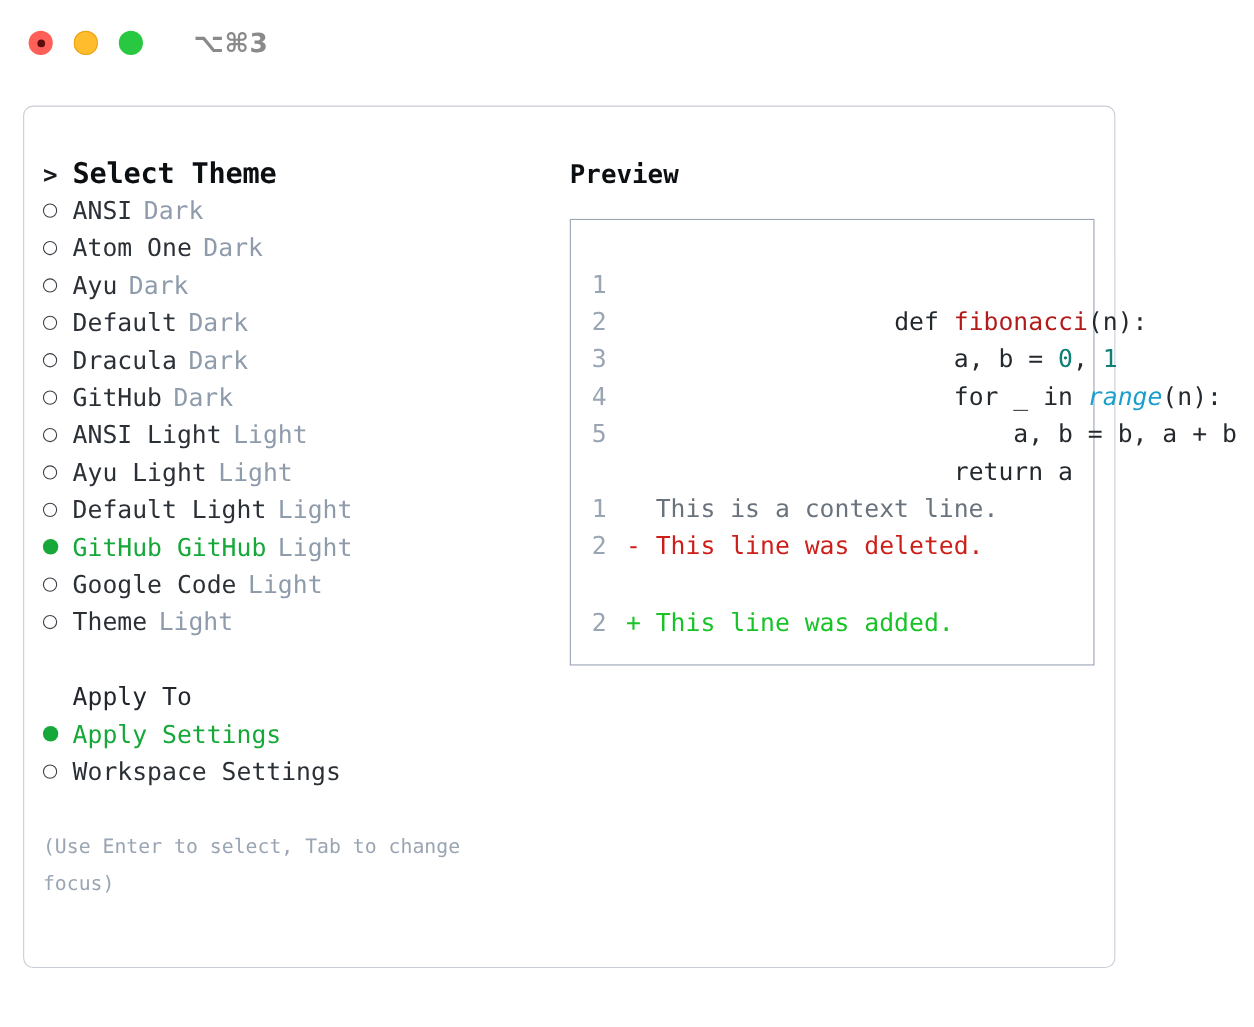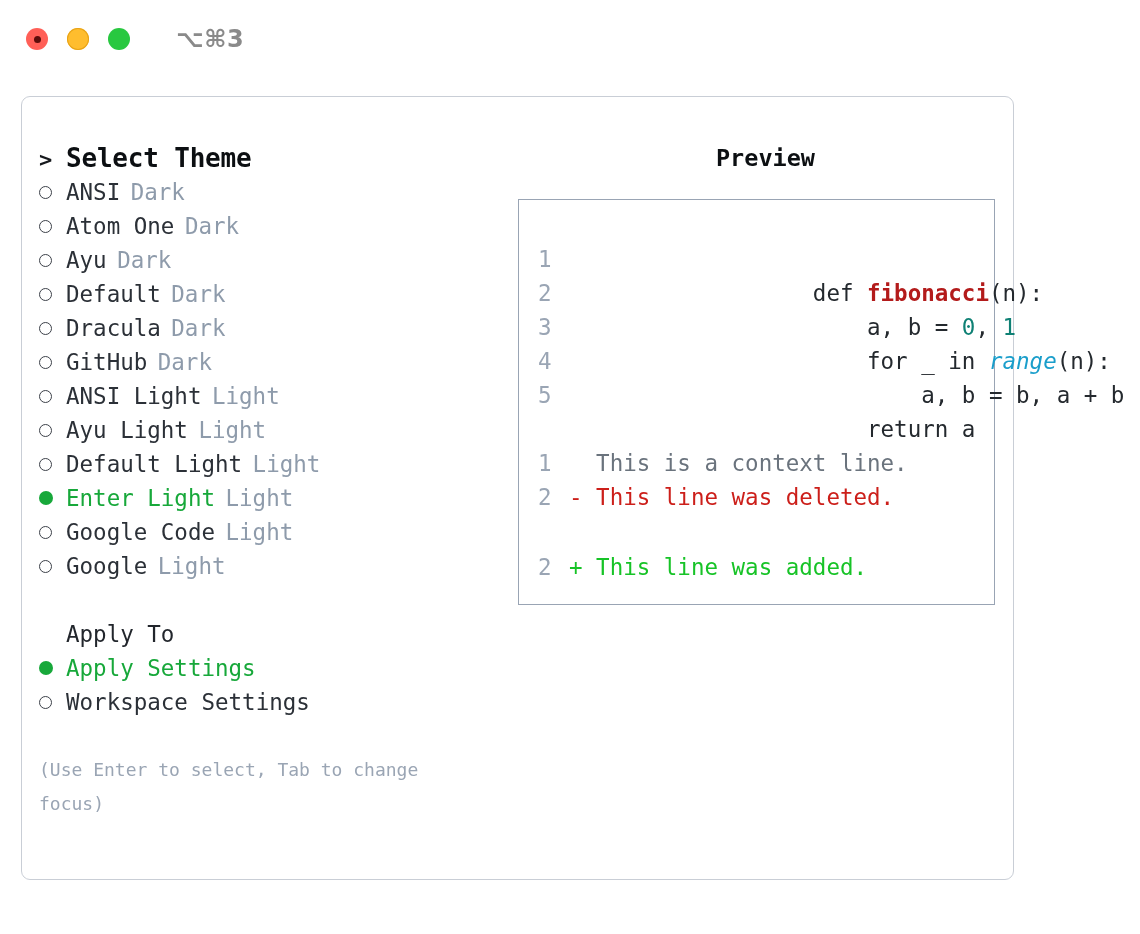--- a/index.html
+++ b/index.html
@@ -141,21 +141,20 @@
     width: 415px;
   }
 
   
   .preview-label {
     font-size: 23.5px;
     font-weight: 700;
     color: #0c0f12;
     line-height: 34px;
     height: 34px;
-    text-align: center;
   }
 
   .preview-box {
     margin-top: 24px;
     width: 477px;
     height: 406px;
     border: 1.5px solid #99a4b4;
     background: #ffffff;
     padding: 42px 0 0 19px;
   }
@@ -171,21 +170,21 @@
   .gutter {
     display: inline-block;
     width: 31px;
     flex: 0 0 31px;
     color: #9aa5b4;
     text-align: left;
   }
   .code-body { white-space: pre; }
 
   .tok-plain { color: #24292e; }
-  .tok-func  { color: #b31b1b; font-weight: 700; }
+  .tok-func  { color: #b31b1b; font-weight: 400; }
   .tok-num   { color: #0e8074; }
   .tok-call  { color: #1a9ecb; font-style: italic; }
 
   .diff-ctx { color: #6a737d; }
   .diff-del { color: #cc1f1a; text-align: right; }
   .diff-add { color: #17c327; margin-top: 36px; }
 
   .blank-line { height: 34px; }
 </style>
 </head>
@@ -264,33 +263,33 @@
             </div>
 
             <div class="list-line">
               <span class="marker"><span class="radio-off"></span></span>
               <span class="item-name">Default Light</span>
               <span class="item-suffix">Light</span>
             </div>
 
             <div class="list-line">
               <span class="marker"><span class="radio-on"></span></span>
-              <span class="item-name selected">Enter Light</span>
+              <span class="item-name selected">GitHub GitHub</span>
               <span class="item-suffix">Light</span>
             </div>
 
             <div class="list-line">
               <span class="marker"><span class="radio-off"></span></span>
               <span class="item-name">Google Code</span>
               <span class="item-suffix">Light</span>
             </div>
 
             <div class="list-line">
               <span class="marker"><span class="radio-off"></span></span>
-              <span class="item-name">Google</span>
+              <span class="item-name">Theme</span>
               <span class="item-suffix">Light</span>
             </div>
           </div>
 
           <div class="spacer-row"></div>
 
           <div class="list-line">
             <span class="marker marker-empty">&nbsp;</span>
             <span class="section-title">Apply To</span>
           </div>

